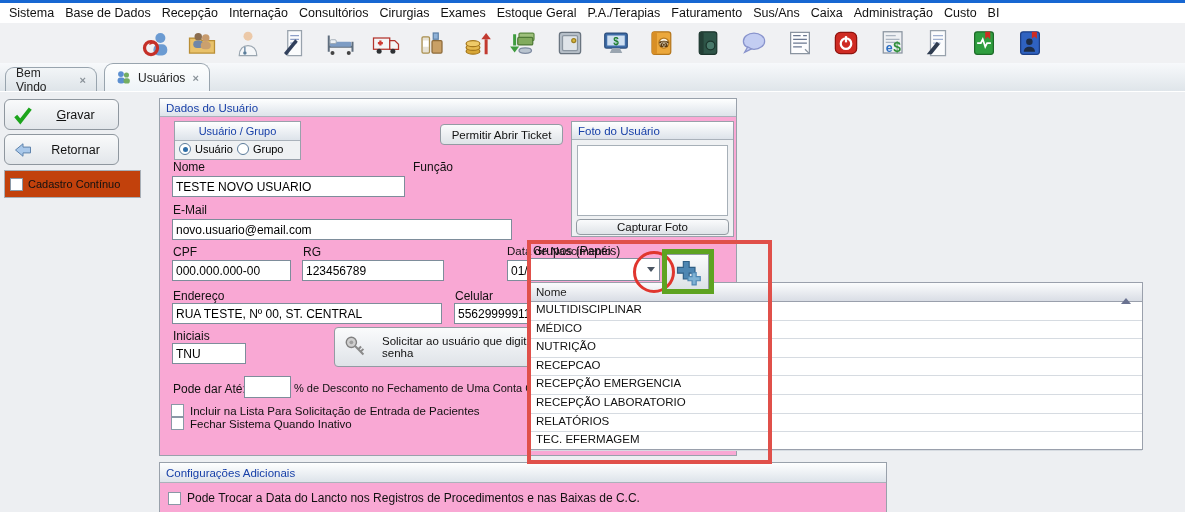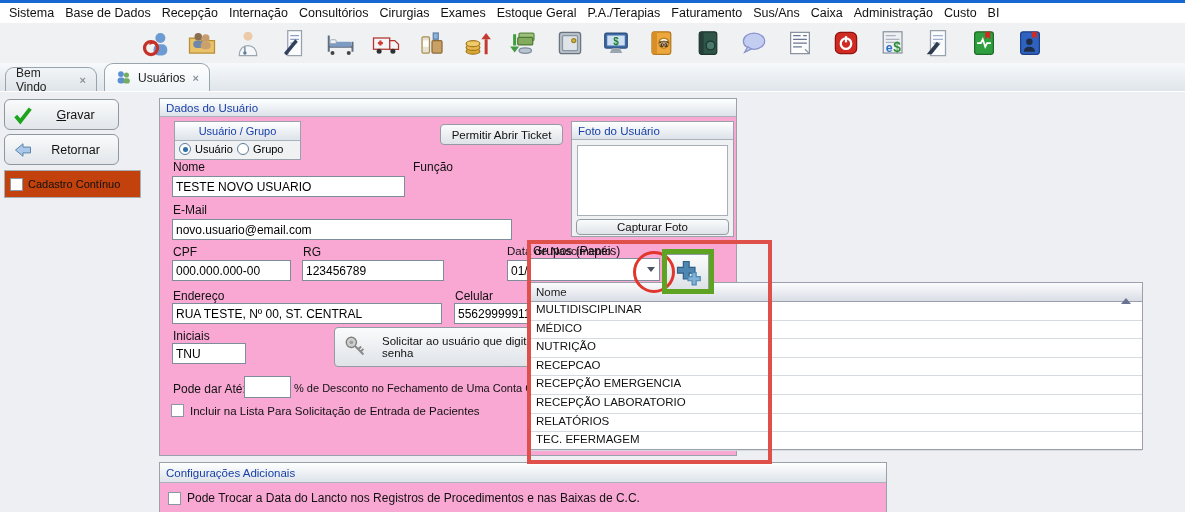--- a/index.html
+++ b/index.html
@@ -381,20 +381,24 @@
     <input class="tinput" style="left: 84px; top: 277px; width: 47px; height: 22px;" value="">
     <span class="flabel" style="left:134px; top:283px; font-size:11px;">% de Desconto no Fechamento de Uma Conta Corrente</span>
 
     <div style="position:absolute; left:11px; top:305px; display:flex; flex-direction:column; ">
 
         <div class="chkrow">
           <span class="cbx"></span>
           <span>Incluir na Lista Para Solicitação de Entrada de Pacientes</span>
         </div>
 
+        <div class="chkrow">
+          <span class="cbx"></span>
+          <span>Fechar Sistema Quando Inativo</span>
+        </div>
       </div>
   </div>
 
   <span class="flabel" style="left:533px; top:244px; z-index:20;">Grupos (Papéis)</span>
   <div class="combo" style="left:530px; top:258px; width:130px; height:23px; z-index:20;">
     <span class="cval"></span>
     <span class="carr">
         <span class="tri-dn"></span>
       </span>
   </div>

